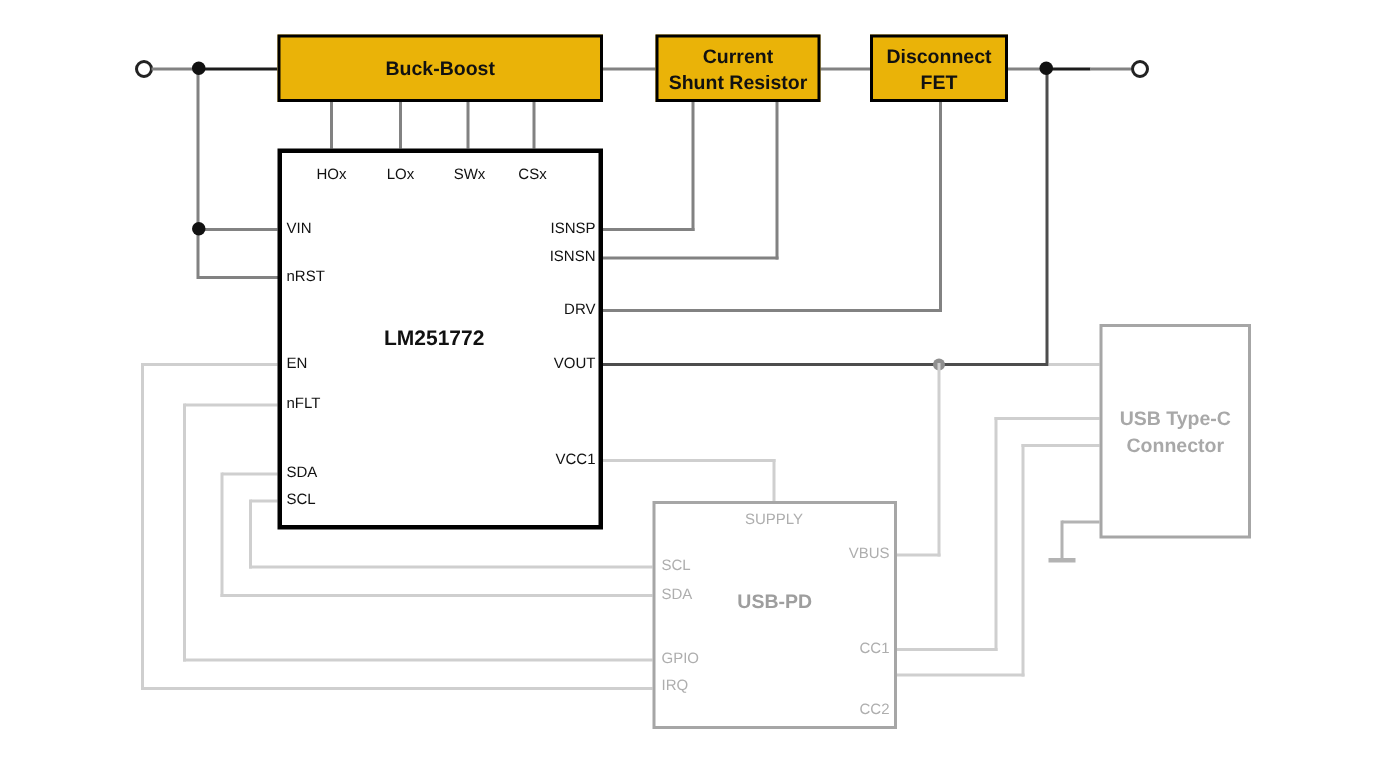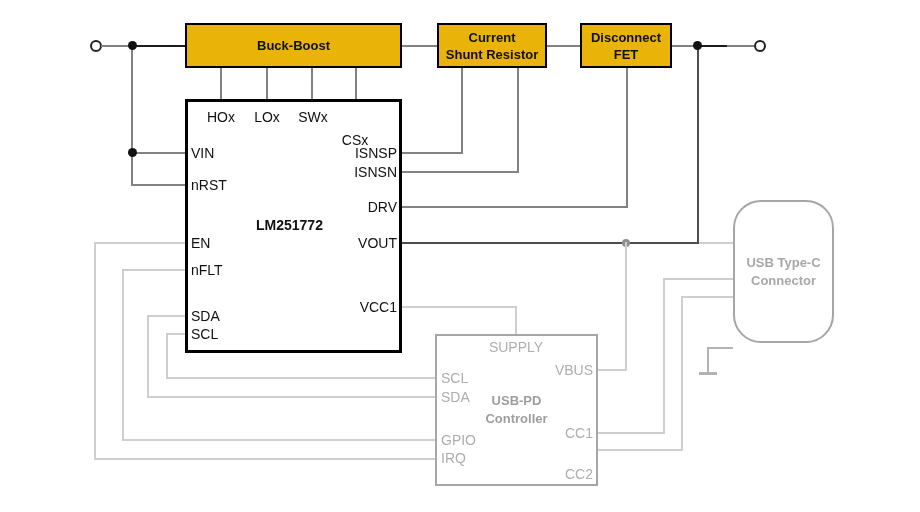--- a/index.html
+++ b/index.html
@@ -27,21 +27,21 @@
   .term { position: absolute; width: 8px; height: 8px; border: 2px solid #222; border-radius: 50%; background: #fff; }
   
   .box { position: absolute; box-sizing: border-box; background: #eab308;
          display: flex; flex-direction: column; align-items: center; justify-content: center;
          text-align: center; }
   .box.dark-box { border: 2.5px solid #000; color: #111; font-weight: bold; font-size: 13px; line-height: 17px; }
   .box.chip-box { border: 3px solid #000; background: transparent; }
   .box.gray-box { border: 2.5px solid #a6a6a6; color: #a8a8a8; font-weight: bold; font-size: 13px; line-height: 18px; background: transparent; }
   
   .lbl { position: absolute; font-size: 13px; color: #1a1a1a; white-space: nowrap; }
-  .pin { position: absolute; font-size: 14px; color: #111; white-space: nowrap; line-height: 16px; }
+  .pin { position: absolute; font-size: 10px; color: #111; white-space: nowrap; line-height: 16px; }
   .pin.grayp { color: #aeaeae; }
   .chipname { position: absolute; font-size: 14px; font-weight: bold; color: #111; white-space: nowrap; }
   .graytitle { position: absolute; font-size: 13px; font-weight: bold; color: #9e9e9e; text-align: center; line-height: 18px; white-space: nowrap; }
   .ctr { text-align: center; }
   .rt { text-align: right; }
 </style>
 </head>
 <body>
 
 <div class="stage">
@@ -129,47 +129,46 @@
     <span>Current</span>
     <span>Shunt Resistor</span>
   </div>
 
   <div class="box chip-box" style="left:185px; top:99px; width:217px; height:254px;"></div>
   <span class="chipname" style="left:256px; top:217px;">LM251772</span>
 
   <span class="pin ctr" style="left:196px; top:109px; width:50px;">HOx</span>
   <span class="pin ctr" style="left:242px; top:109px; width:50px;">LOx</span>
   <span class="pin ctr" style="left:288px; top:109px; width:50px;">SWx</span>
-  <span class="pin ctr" style="left:330px; top:109px; width:50px;margin-top:23px;">CSx</span>
+  <span class="pin ctr" style="left:330px; top:109px; width:50px;">CSx</span>
 
   <span class="pin" style="left:191px; top:145px;">VIN</span>
   <span class="pin" style="left:191px; top:177px;">nRST</span>
   <span class="pin" style="left:191px; top:235px;">EN</span>
   <span class="pin" style="left:191px; top:262px;">nFLT</span>
   <span class="pin" style="left:191px; top:308px;">SDA</span>
   <span class="pin" style="left:191px; top:326px;">SCL</span>
 
   <span class="pin rt" style="right:523px; top:145px;">ISNSP</span>
   <span class="pin rt" style="right:523px; top:164px;">ISNSN</span>
   <span class="pin rt" style="right:523px; top:199px;">DRV</span>
   <span class="pin rt" style="right:523px; top:235px;">VOUT</span>
   <span class="pin rt" style="right:523px; top:299px;">VCC1</span>
 
   <div class="box gray-box" style="left:435px; top:334px; width:163px; height:152px;"></div>
   <div class="graytitle ctr" style="left:435px; top:392px; width:163px;">
     <span style="display:block;">USB-PD</span>
-    <span style="display:block;">Controller</span>
   </div>
   <span class="pin grayp ctr" style="left:481px; top:339px; width:70px;">SUPPLY</span>
   <span class="pin grayp" style="left:441px; top:370px;">SCL</span>
   <span class="pin grayp" style="left:441px; top:389px;">SDA</span>
   <span class="pin grayp" style="left:441px; top:432px;">GPIO</span>
   <span class="pin grayp" style="left:441px; top:450px;">IRQ</span>
   <span class="pin grayp rt" style="right:327px; top:362px;">VBUS</span>
   <span class="pin grayp rt" style="right:327px; top:425px;margin-left:42px;">CC1</span>
   <span class="pin grayp rt" style="right:327px; top:442px;margin-top:24px;">CC2</span>
 
-  <div class="box gray-box" style="left:733px; top:200px; width:101px; height:143px;border-radius:28px;">
+  <div class="box gray-box" style="left:733px; top:216px; width:101px; height:143px;">
     <span>USB Type-C</span>
     <span>Connector</span>
   </div>
 
 </div>
 
 </body></html>

